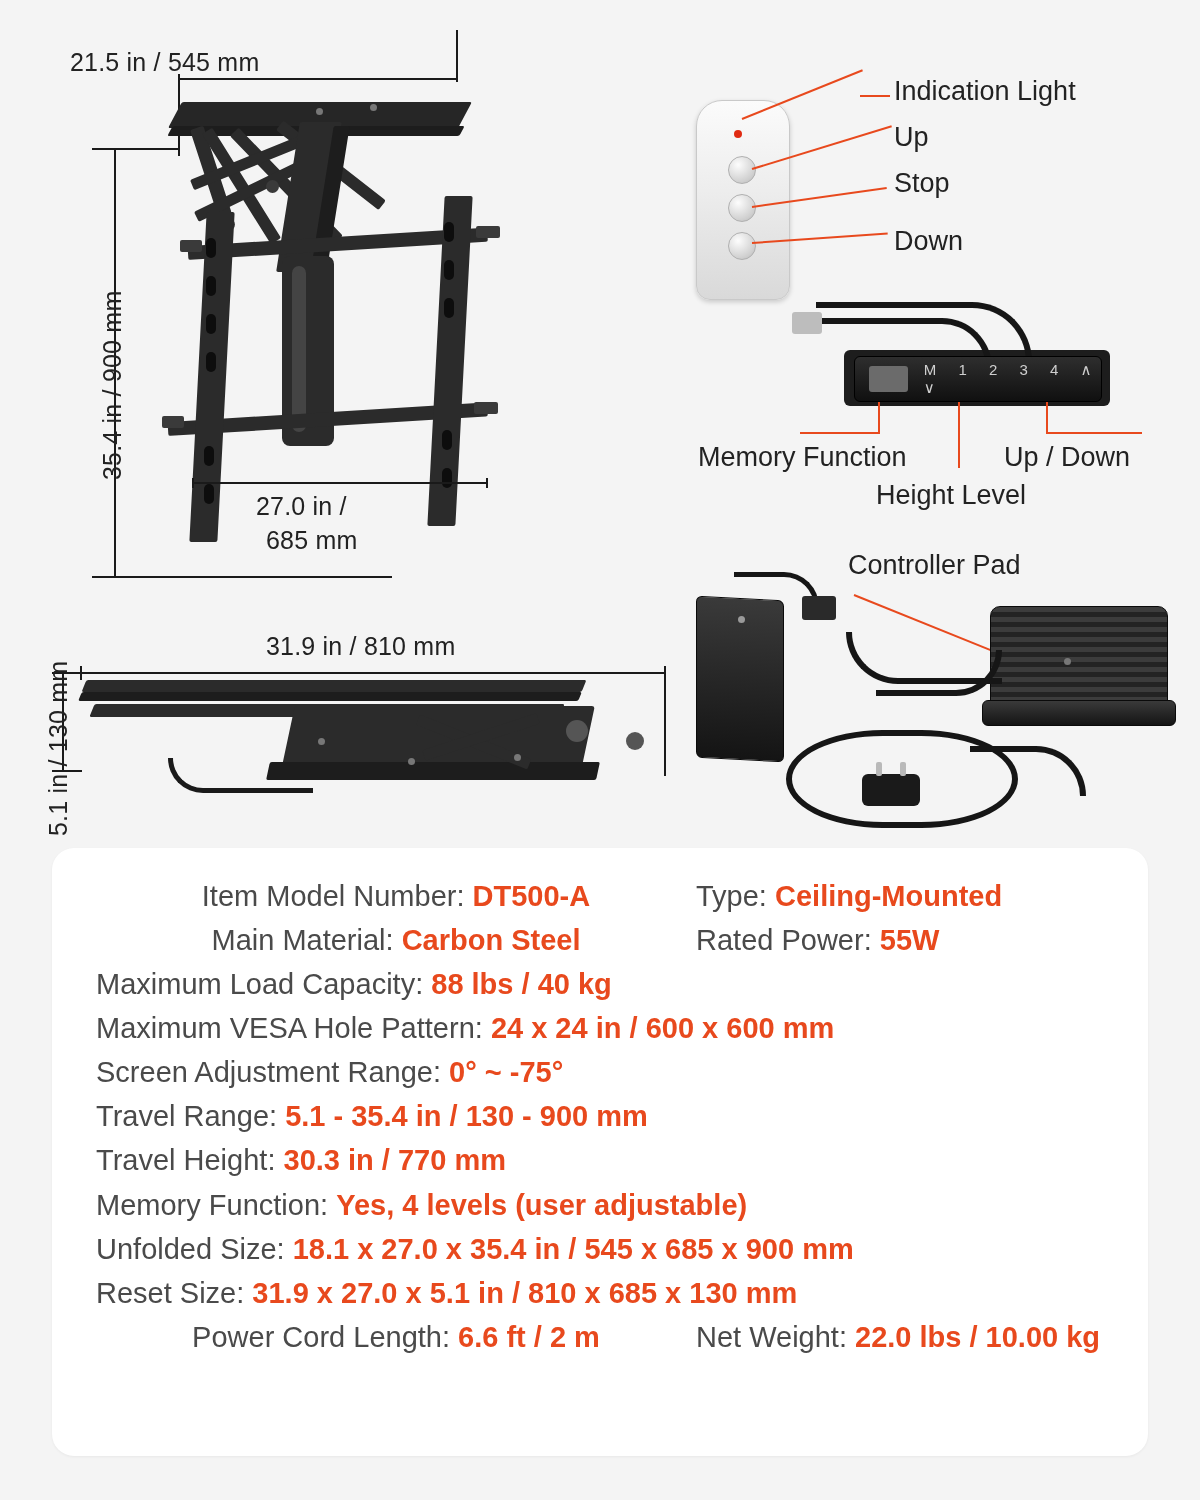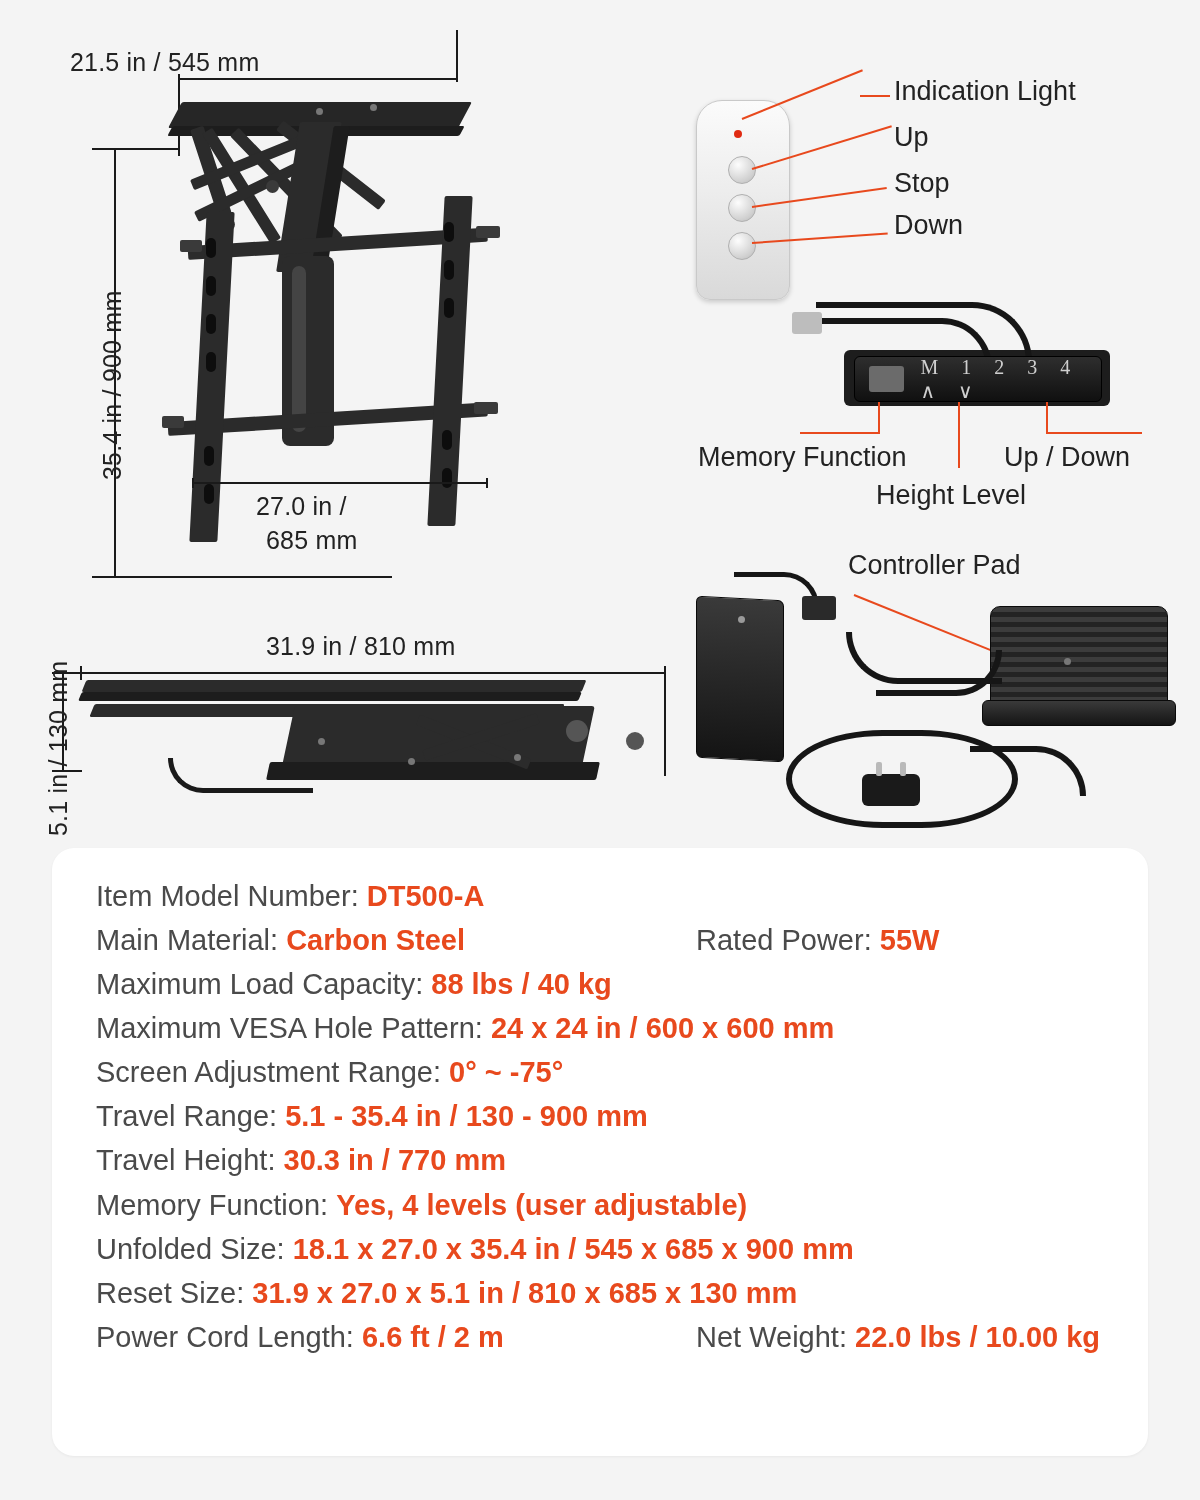--- a/index.html
+++ b/index.html
@@ -84,22 +84,22 @@
     border-radius: 6px;
     border: 1px solid #000;
     display: flex;
     align-items: center;
   }
   .keypad .ir {
     width: 46px; height: 26px; background: #6b6b6b; border-radius: 3px; margin-left: 14px;
   }
   .keypad .keys {
     color: #cfcfcf;
-    font-family: Liberation Serif, serif;
-    font-size: 20px;
+    font-family: Liberation Sans, sans-serif;
+    font-size: 15px;
     letter-spacing: 9px;
     margin-left: 16px;
   }
 
   
   .spec-card {
     position: absolute;
     left: 52px;
     top: 848px;
     width: 1096px;
@@ -117,21 +117,21 @@
     color: #4a4a4a;
     white-space: nowrap;
   }
   .spec-row .val {
     color: #e8491d;
     font-weight: bold;
   }
   .spec-two {
     display: flex;
   }
-  .spec-two > div:first-child { width: 600px; }
+  .spec-two > div:first-child { width: 600px; text-align: center; }
 </style>
 </head>
 <body>
 
 <div class="stage">
 
   <div class="abs" style="left:70px; top:30px; width:560px; height:570px;">
 
     <div class="line hline" style="left:108px; top:48px; width:280px;"></div>
     <div class="line vline" style="left:108px; top:44px; height:82px;"></div>
@@ -234,21 +234,21 @@
 
     <div class="oline" style="left:52px; top:28px; width:130px; height:2px; transform:rotate(-22deg); transform-origin:left center;"></div>
     <div class="oline" style="left:170px; top:5px; width:30px; height:2px;"></div>
     <div class="oline" style="left:62px; top:78px; width:146px; height:2px; transform:rotate(-17deg); transform-origin:left center;"></div>
     <div class="oline" style="left:62px; top:116px; width:136px; height:2px; transform:rotate(-8deg); transform-origin:left center;"></div>
     <div class="oline" style="left:62px; top:152px; width:136px; height:2px; transform:rotate(-4deg); transform-origin:left center;"></div>
 
     <div class="abs calltext" style="left:204px; top:-14px;">Indication Light</div>
     <div class="abs calltext" style="left:204px; top:32px;">Up</div>
     <div class="abs calltext" style="left:204px; top:78px;">Stop</div>
-    <div class="abs calltext" style="left:204px; top:120px;">Down</div>
+    <div class="abs calltext" style="left:204px; top:136px;">Down</div>
   </div>
 
   <div class="abs" style="left:690px; top:290px; width:490px; height:230px;">
 
     <div class="abs" style="left:126px; top:12px; width:210px; height:54px;
                 border-top:6px solid #161616; border-right:6px solid #161616;
                 border-radius:0 60px 0 0;"></div>
     <div class="abs" style="left:116px; top:28px; width:180px; height:44px;
                 border-top:6px solid #161616; border-right:6px solid #161616;
                 border-radius:0 50px 0 0;"></div>
@@ -302,20 +302,23 @@
     <div class="metal-l" style="left:210px; top:222px; width:6px; height:14px; background:#b9b9b9;"></div>
   </div>
 
   <div class="spec-card">
     <div class="spec-list">
 
       <div class="spec-row spec-two">
         <div>
           <span>Item Model Number: </span><span class="val">DT500-A</span>
         </div>
+        <div>
+          <span>Type: </span><span class="val">Ceiling-Mounted</span>
+        </div>
       </div>
 
       <div class="spec-row spec-two">
         <div>
           <span>Main Material: </span><span class="val">Carbon Steel</span>
         </div>
         <div>
           <span>Rated Power: </span><span class="val">55W</span>
         </div>
       </div>

